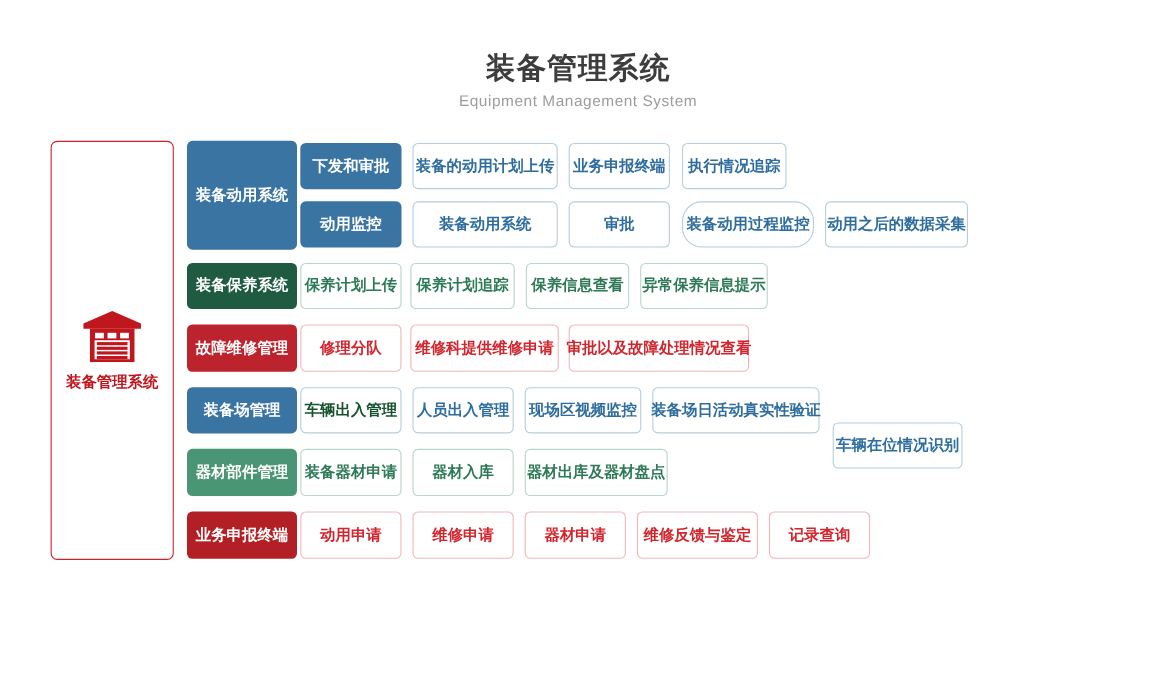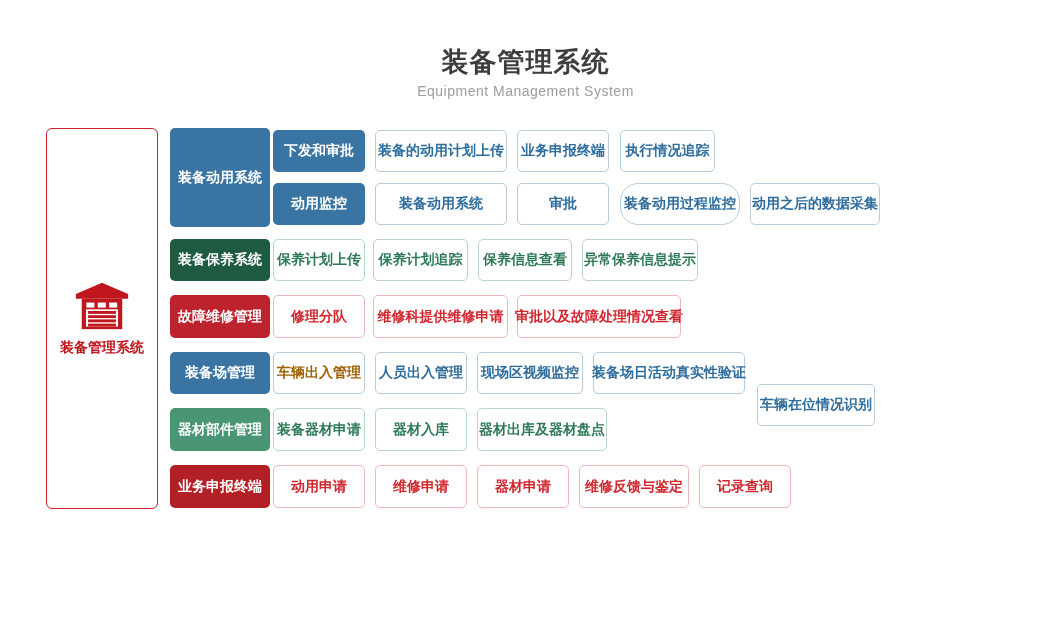--- a/index.html
+++ b/index.html
@@ -69,21 +69,21 @@
     <div class="node outline" style="top: 183px; height: 42px; left: 517px; width: 92px; border-color: rgb(181, 205, 222); color: rgb(46, 109, 158);">审批</div>
     <div class="node outline" style="top: 183px; height: 42px; left: 620px; width: 120px; border-color: rgb(181, 205, 222); color: rgb(46, 109, 158); border-radius: 18px;">装备动用过程监控</div>
     <div class="node outline" style="top: 183px; height: 42px; left: 750px; width: 130px; border-color: rgb(181, 205, 222); color: rgb(46, 109, 158);">动用之后的数据采集</div>
     <div class="node outline" style="top: 239px; height: 42px; left: 273px; width: 92px; border-color: rgb(183, 215, 199); color: rgb(46, 122, 87);">保养计划上传</div>
     <div class="node outline" style="top: 239px; height: 42px; left: 373px; width: 95px; border-color: rgb(183, 215, 199); color: rgb(46, 122, 87);">保养计划追踪</div>
     <div class="node outline" style="top: 239px; height: 42px; left: 478px; width: 94px; border-color: rgb(183, 215, 199); color: rgb(46, 122, 87);">保养信息查看</div>
     <div class="node outline" style="top: 239px; height: 42px; left: 582px; width: 116px; border-color: rgb(183, 215, 199); color: rgb(46, 122, 87);">异常保养信息提示</div>
     <div class="node outline" style="top: 295px; height: 43px; left: 273px; width: 92px; border-color: rgb(242, 182, 185); color: rgb(210, 38, 46);">修理分队</div>
     <div class="node outline" style="top: 295px; height: 43px; left: 373px; width: 135px; border-color: rgb(242, 182, 185); color: rgb(210, 38, 46);">维修科提供维修申请</div>
     <div class="node outline" style="top: 295px; height: 43px; left: 517px; width: 164px; border-color: rgb(242, 182, 185); color: rgb(210, 38, 46);">审批以及故障处理情况查看</div>
-    <div class="node outline" style="top: 352px; height: 42px; left: 273px; width: 92px; border-color: rgb(181, 205, 222); color: #a16207;">车辆出入管理</div>
+    <div class="node outline" style="top: 352px; height: 42px; left: 273px; width: 92px; border-color: rgb(181, 205, 222); color: #14532d;">车辆出入管理</div>
     <div class="node outline" style="top: 352px; height: 42px; left: 375px; width: 92px; border-color: rgb(181, 205, 222); color: rgb(46, 109, 158);">人员出入管理</div>
     <div class="node outline" style="top: 352px; height: 42px; left: 477px; width: 106px; border-color: rgb(181, 205, 222); color: rgb(46, 109, 158);">现场区视频监控</div>
     <div class="node outline" style="top: 352px; height: 42px; left: 593px; width: 152px; border-color: rgb(181, 205, 222); color: rgb(46, 109, 158);">装备场日活动真实性验证</div>
     <div class="node outline" style="top: 352px; height: 42px; left: 757px; width: 118px; border-color: rgb(181, 205, 222); color: rgb(46, 109, 158); margin-top: 32px;">车辆在位情况识别</div>
     <div class="node outline" style="top: 408px; height: 43px; left: 273px; width: 92px; border-color: rgb(183, 215, 199); color: rgb(46, 122, 87);">装备器材申请</div>
     <div class="node outline" style="top: 408px; height: 43px; left: 375px; width: 92px; border-color: rgb(183, 215, 199); color: rgb(46, 122, 87);">器材入库</div>
     <div class="node outline" style="top: 408px; height: 43px; left: 477px; width: 130px; border-color: rgb(183, 215, 199); color: rgb(46, 122, 87);">器材出库及器材盘点</div>
     <div class="node outline" style="top: 465px; height: 43px; left: 273px; width: 92px; border-color: rgb(242, 182, 185); color: rgb(210, 38, 46);">动用申请</div>
     <div class="node outline" style="top: 465px; height: 43px; left: 375px; width: 92px; border-color: rgb(242, 182, 185); color: rgb(210, 38, 46);">维修申请</div>
     <div class="node outline" style="top: 465px; height: 43px; left: 477px; width: 92px; border-color: rgb(242, 182, 185); color: rgb(210, 38, 46);">器材申请</div>

